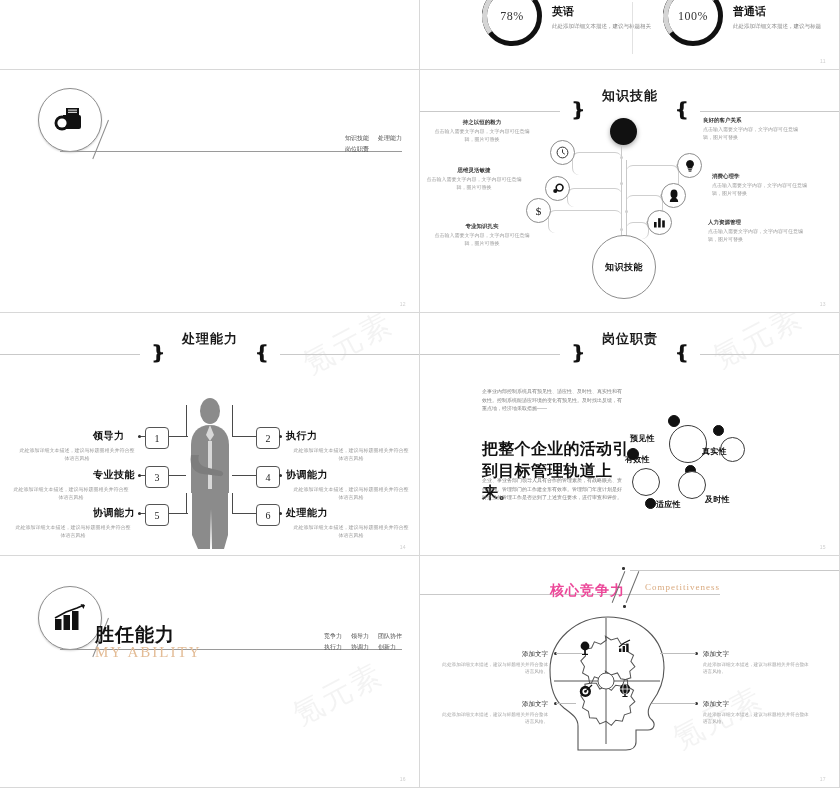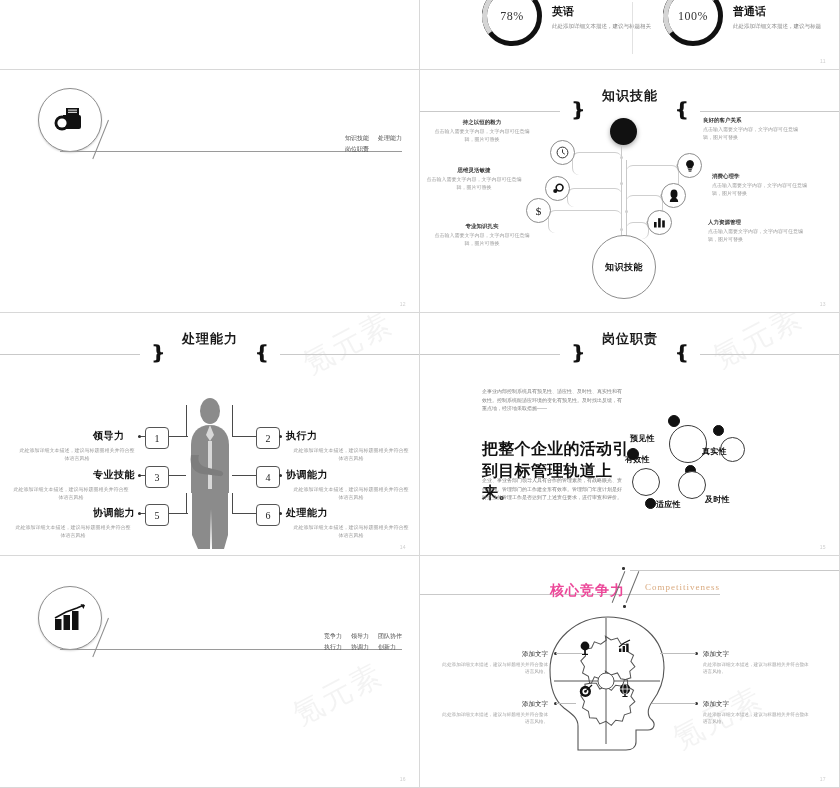--- a/index.html
+++ b/index.html
@@ -402,20 +402,26 @@
       <svg width="34" height="28" viewBox="0 0 34 28">
         <rect x="2" y="15" width="6.5" height="11" fill="#111"></rect>
         <rect x="10.5" y="11" width="6.5" height="15" fill="#111"></rect>
         <rect x="19" y="7" width="6.5" height="19" fill="#111"></rect>
         <path d="M2 14 L13 8 L24 4 L31 1" fill="none" stroke="#111" stroke-width="1.6"></path>
         <path d="M27.5 0 L32 1 L30.5 5 z" fill="#111"></path>
       </svg>
     </div>
     <div class="baseline" style="top:93px;"></div>
     <div class="slash" style="top:62px;"></div>
+    <div class="ttl" style="top:68px;">
+      <div class="cn">
+        <span>胜任</span><span>能力</span>
+      </div>
+      <div class="en">MY ABILITY</div>
+    </div>
     <div class="tags" style="top:75px;">
       <div class="row">
         <span>竞争力</span>
         <span>领导力</span>
         <span>团队协作</span>
       </div>
       <div class="row">
         <span>执行力</span>
         <span>协调力</span>
         <span>创新力</span>

